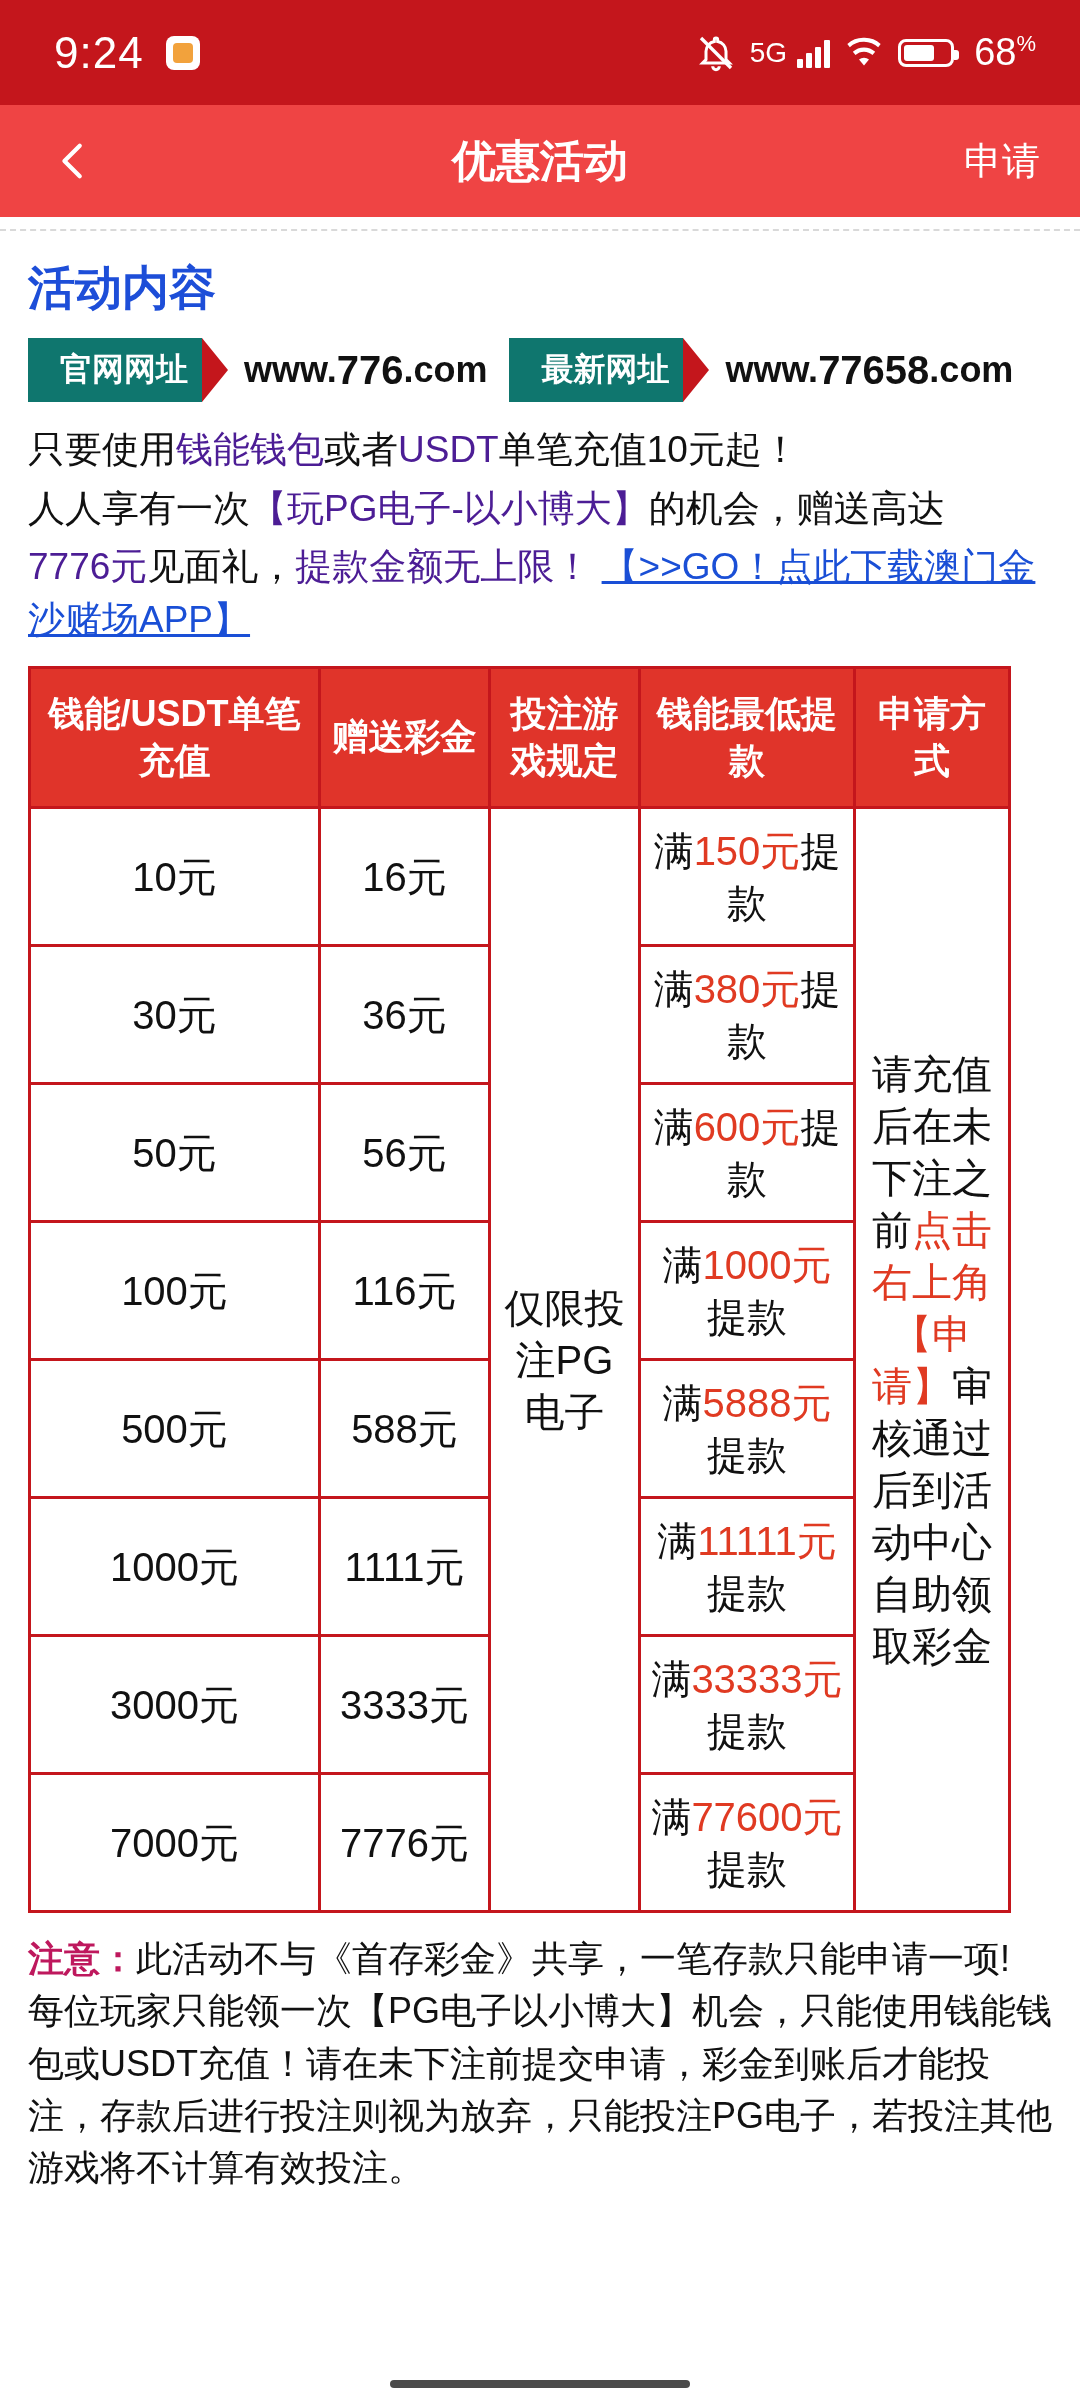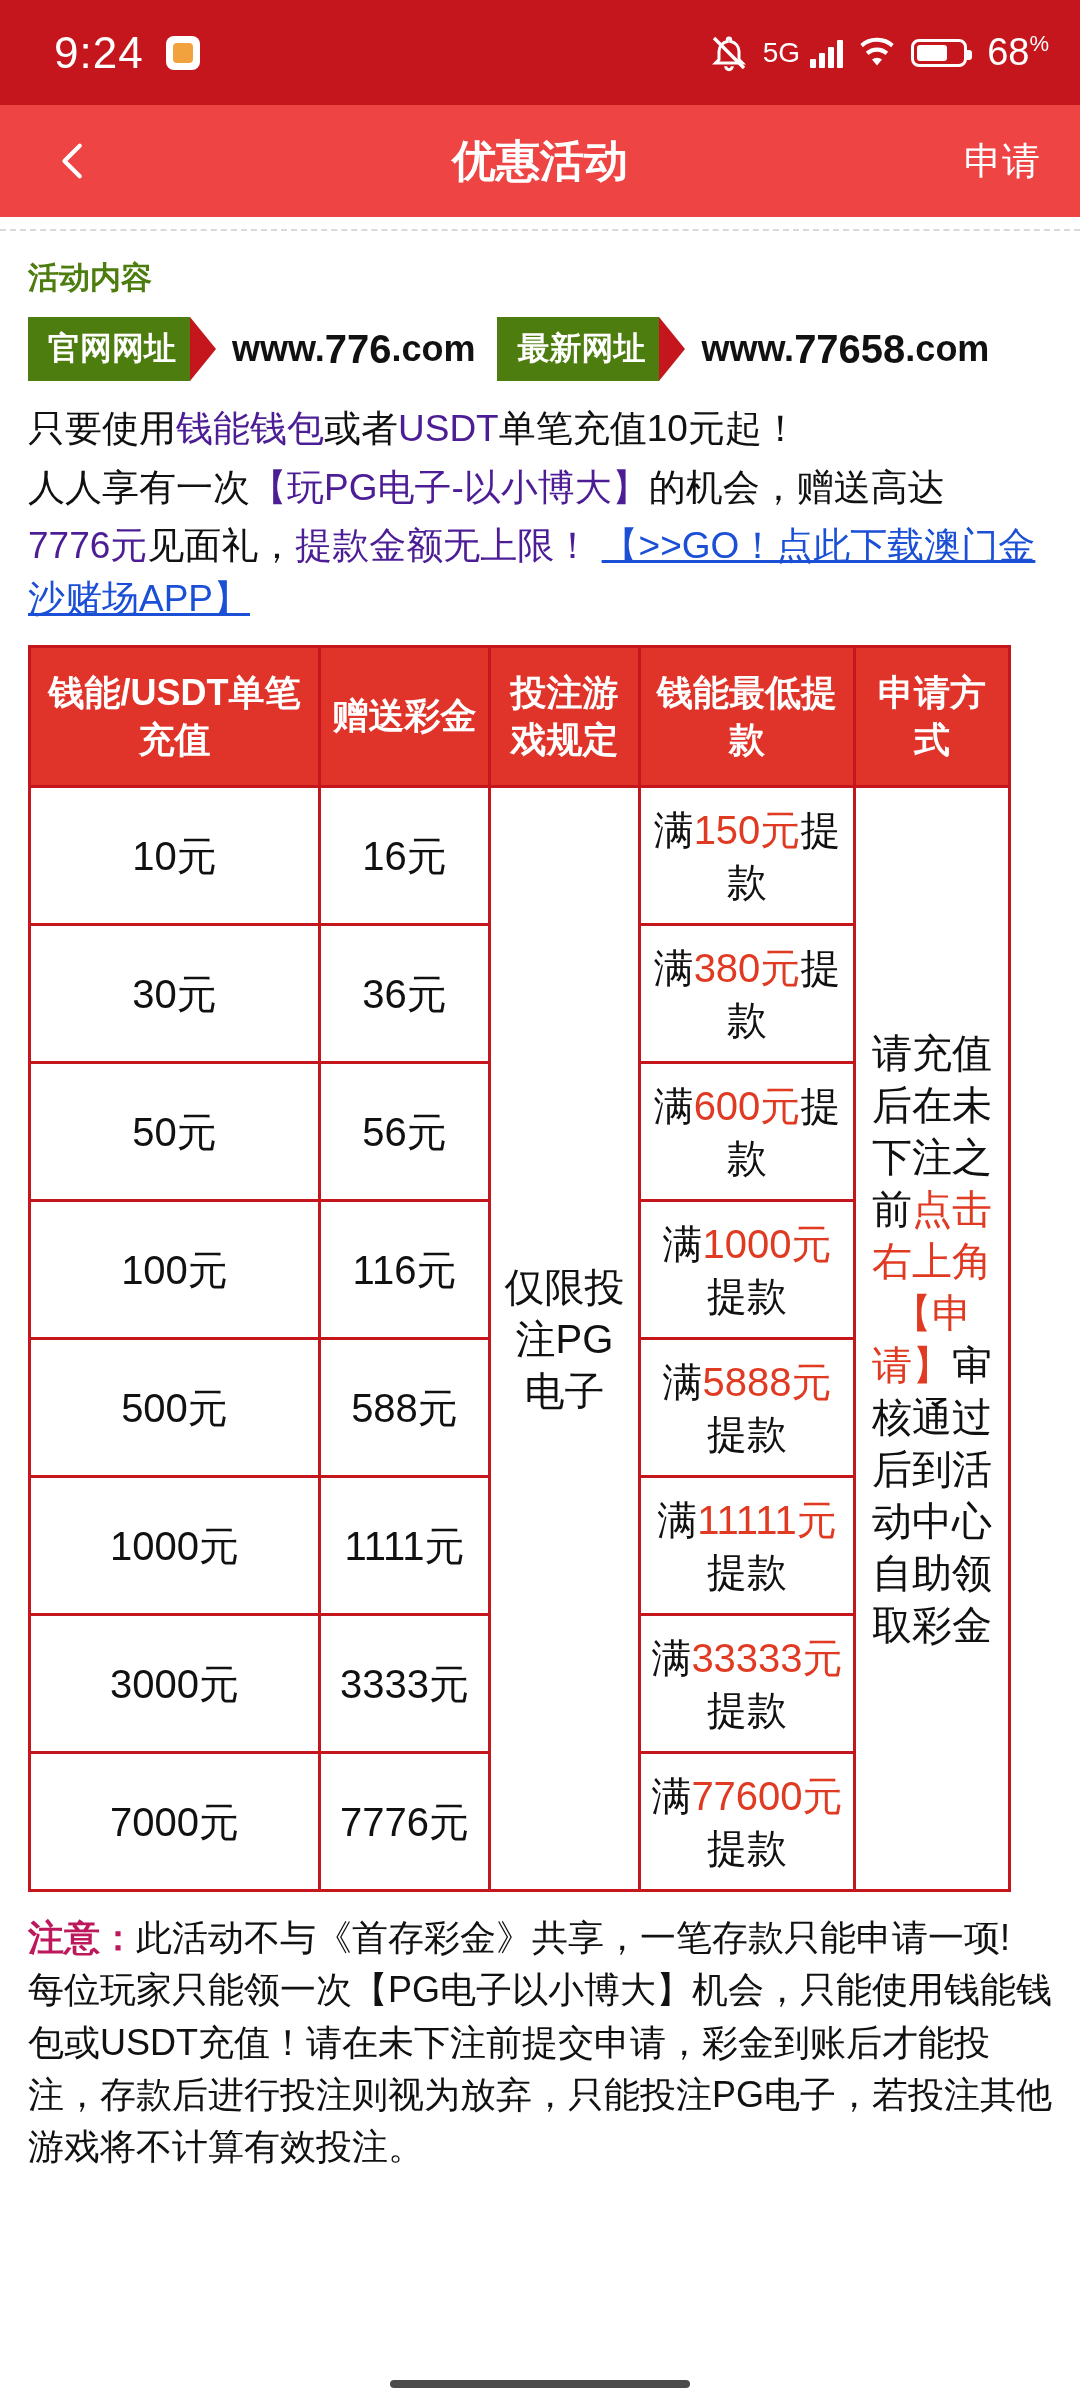--- a/index.html
+++ b/index.html
@@ -11,21 +11,21 @@
   }
   body { overflow: hidden; position: relative; }
 
   
   .statusbar {
     height: 105px;
     background: #c4161c;
     display: flex;
     align-items: center;
     justify-content: space-between;
-    padding: 0 31px 0 54px;
+    padding: 0 44px 0 54px;
     color: #ffffff;
   }
   .status-left {
     display: flex;
     align-items: center;
     gap: 22px;
   }
   .clock {
     font-size: 44px;
     letter-spacing: 1px;
@@ -112,42 +112,42 @@
     font-size: 38px;
     position: relative;
     z-index: 2;
   }
 
   
   .divider-gap { height: 14px; background: #ffffff; border-bottom: 2px dashed #d9d9d9; }
   .content { padding: 26px 28px 0 28px; }
 
   .section-title {
-    color: #4d7c0f;
-    font-size: 31px;
+    color: #1d4ed8;
+    font-size: 47px;
     font-weight: bold;
     margin-bottom: 18px;
   }
 
   
   .url-banner {
     display: flex;
     height: 64px;
     align-items: stretch;
     margin-bottom: 22px;
     width: 1024px;
   }
   .url-tag {
-    background: #4d7c0f;
+    background: #0f766e;
     color: #ffffff;
     font-size: 32px;
     font-weight: bold;
     display: flex;
     align-items: center;
-    padding: 0 14px 0 20px;
+    padding: 0 14px 0 32px;
     position: relative;
   }
   .url-arrow {
     width: 0; height: 0;
     border-top: 32px solid transparent;
     border-bottom: 32px solid transparent;
     border-left: 26px solid #c4161c;
   }
   .url-text {
     display: flex;

